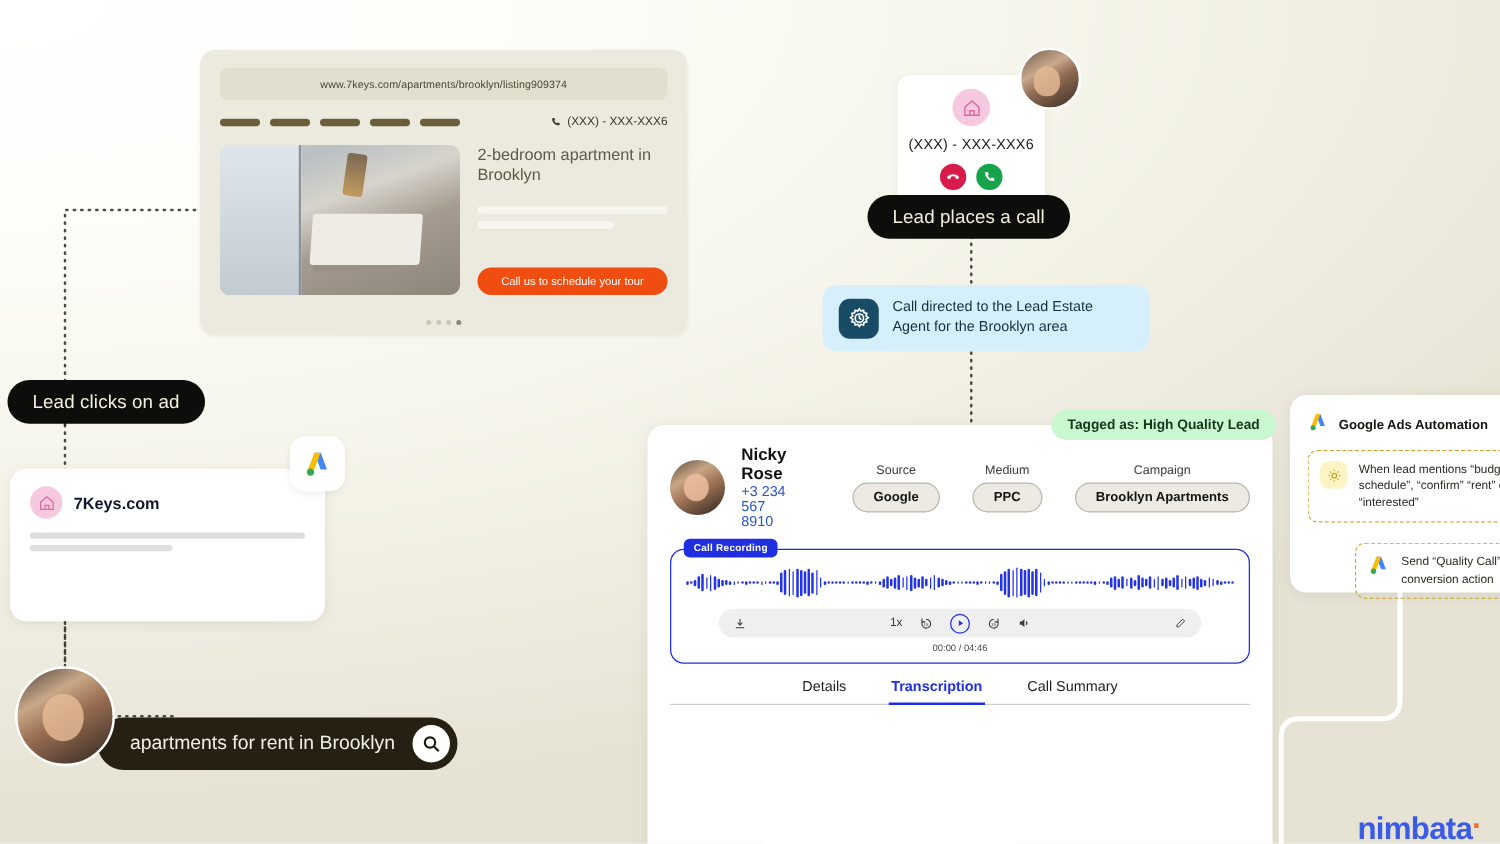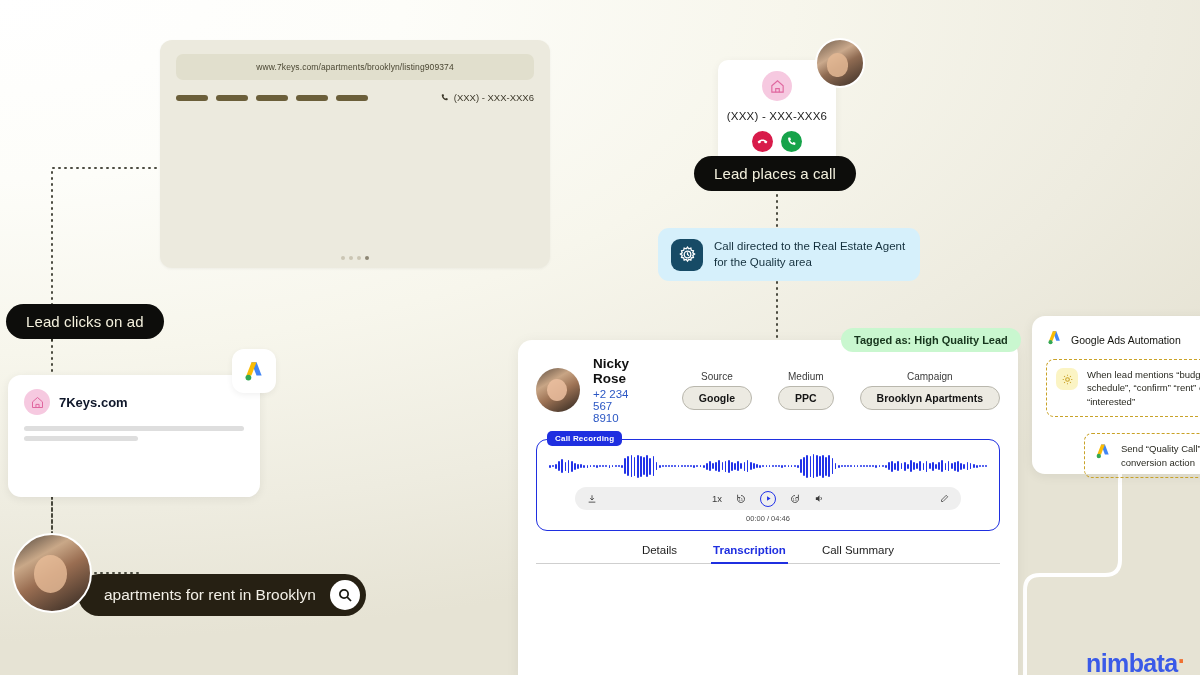--- a/index.html
+++ b/index.html
@@ -208,21 +208,21 @@
   .bub.lead{ align-self:flex-start; background:#f0f0f0; color:#151515; border-radius:13px;}
   .hl{ background:#b9f3c4; border-radius:999px; padding:1px 7px; font-weight:bold;}
 
   
   .auto{
     position:absolute; left:1032px; top:316px; width:230px; height:158px;
     background:#fff; border-radius:13px; padding:13px 14px;
     box-shadow:0 2px 12px rgba(0,0,0,.07);
   }
   .auto-head{ display:flex; align-items:center; gap:8px;}
-  .auto-head .t{ font-size:10.5px; font-weight:normal; color:#14140f;}
+  .auto-head .t{ font-size:10.5px; font-weight:bold; color:#14140f;}
   .dbox{
     border:1.4px dashed #c9a227; border-radius:8px; padding:8px 9px;
     display:flex; gap:9px; align-items:flex-start;
   }
   .dbox .di{ width:22px;height:22px;border-radius:7px;background:#fbf4c4;
     display:flex;align-items:center;justify-content:center;flex:0 0 auto;}
   .dbox p{ font-size:9.5px; color:#2a2a22; line-height:1.42;}
   .step1{ margin-top:9px;}
   .step2{ margin-top:16px; margin-left:38px;}
 
@@ -295,20 +295,33 @@
           <i></i>
           <i></i>
           <i></i>
           <i></i>
       </div>
       <div class="phoneline">
         <svg width="9" height="9" viewBox="0 0 24 24" fill="#3c382a">
           <path d="M6.6 3.5 L9.4 3.5 L10.9 8 L8.9 9.6 a11 11 0 0 0 5.5 5.5 l1.6-2 l4.5 1.5 v2.8 c0 1.2-1 2.1-2.2 2 C10.7 19 5 13.3 4.6 5.7 c-.1-1.2.8-2.2 2-2.2 z"></path>
         </svg>
         <span>(XXX) - XXX-XXX6</span>
+      </div>
+    </div>
+    <div class="body-row">
+      <div class="photo">
+          <span class="lamp"></span>
+        </div>
+      <div class="rhs">
+        <h3>2-bedroom apartment in Brooklyn</h3>
+        <div class="bars">
+            <i></i>
+            <i></i>
+          </div>
+        <button class="cta">Call us to schedule your tour</button>
       </div>
     </div>
     <div class="carousel">
       <i></i>
         <i></i>
         <i></i>
         <i class="on"></i>
     </div>
   </div>
 
@@ -340,31 +353,31 @@
   </div>
 
   <div class="routing">
     <span class="ico">
       <svg width="19" height="19" viewBox="0 0 24 24" fill="none" stroke="#fff" stroke-width="1.7">
         <circle cx="12" cy="12" r="4.2"></circle>
         <path d="M12 2.6 l1.6 2.2 2.6-.8 .6 2.7 2.7.6 -.8 2.6 2.2 1.6 -2.2 1.6 .8 2.6 -2.7 .6 -.6 2.7 -2.6-.8 -1.6 2.2 -1.6-2.2 -2.6 .8 -.6-2.7 -2.7-.6 .8-2.6 -2.2-1.6 2.2-1.6 -.8-2.6 2.7-.6 .6-2.7 2.6 .8 z"></path>
         <path d="M12 9 v3 l2 1.6"></path>
       </svg>
     </span>
-    <p>Call directed to the Real Estate Agent for the Quality area</p>
+    <p>Call directed to the Lead Estate Agent for the Brooklyn area</p>
   </div>
 
   <div class="tagged">Tagged as: High Quality Lead</div>
 
   <div class="panel">
     <div class="lead-row">
       <div class="lead-av"></div>
       <div>
         <div class="lead-name">Nicky Rose</div>
-        <div class="lead-phone">+2 234 567 8910</div>
+        <div class="lead-phone">+3 234 567 8910</div>
       </div>
       <div class="meta">
         <div class="meta-col">
           <div class="lab">Source</div>
           <div class="chip">Google</div>
         </div>
         <div class="meta-col">
           <div class="lab">Medium</div>
           <div class="chip">PPC</div>
         </div>

